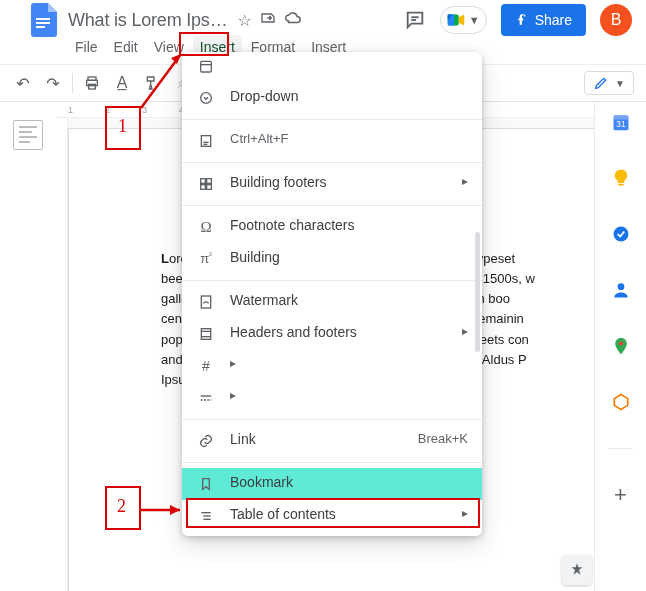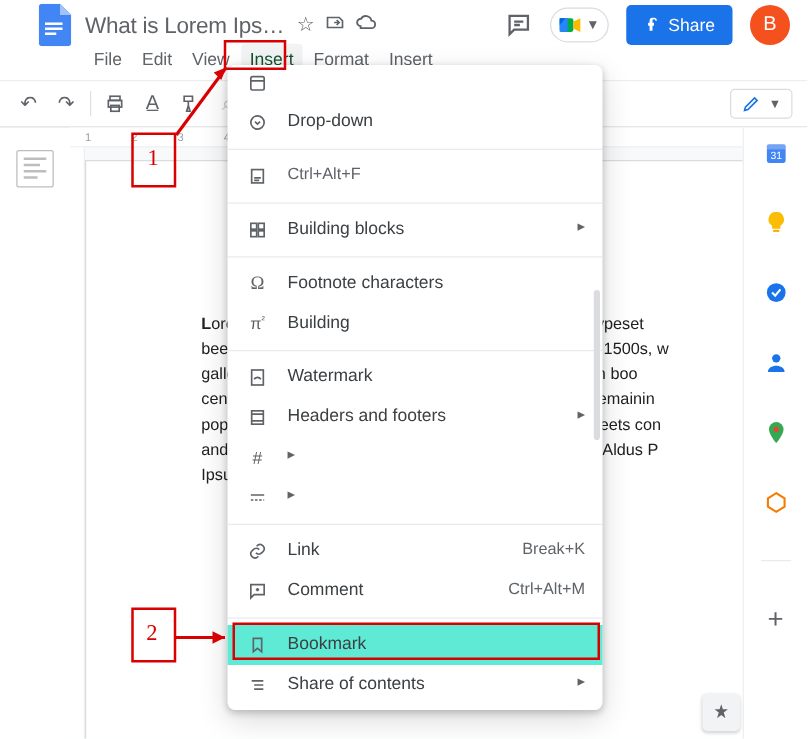--- a/index.html
+++ b/index.html
@@ -240,21 +240,21 @@
     <div class="menu-sep"></div>
     <div class="mi">
       <span class="ico">
         <svg width="16" height="16" viewBox="0 0 24 24" fill="none" stroke="#5f6368" stroke-width="2">
           <rect x="4" y="4" width="7" height="7"></rect>
           <rect x="13" y="4" width="7" height="7"></rect>
           <rect x="4" y="13" width="7" height="7"></rect>
           <rect x="13" y="13" width="7" height="7"></rect>
         </svg>
       </span>
-      <span class="lbl">Building blocks</span>
+      <span class="lbl">Building footers</span>
       <span class="arr">▸</span>
     </div>
     <div class="menu-sep"></div>
     <div class="mi">
       <span class="ico">
         <span style="font-family:serif;font-size:15px;">Ω</span>
       </span>
       <span class="lbl">Footnote characters</span>
     </div>
     <div class="mi">
@@ -303,49 +303,38 @@
     <div class="mi">
       <span class="ico">
         <svg width="16" height="16" viewBox="0 0 24 24" fill="none" stroke="#5f6368" stroke-width="2">
           <path d="M10 14a5 5 0 0 0 7 0l2-2a5 5 0 0 0-7-7l-1 1"></path>
           <path d="M14 10a5 5 0 0 0-7 0l-2 2a5 5 0 0 0 7 7l1-1"></path>
         </svg>
       </span>
       <span class="lbl">Link</span>
       <span class="sc">Break+K</span>
     </div>
-    <div class="mi">
-      <span class="ico">
-        <svg width="16" height="16" viewBox="0 0 24 24" fill="none" stroke="#5f6368" stroke-width="2">
-          <path d="M4 4h16v12H8l-4 4z"></path>
-          <line x1="10" y1="10" x2="14" y2="10"></line>
-          <line x1="12" y1="8" x2="12" y2="12"></line>
-        </svg>
-      </span>
-      <span class="lbl">Comment</span>
-      <span class="sc">Ctrl+Alt+M</span>
-    </div>
     <div class="menu-sep"></div>
     <div class="mi highlight">
       <span class="ico">
         <svg width="16" height="16" viewBox="0 0 24 24" fill="none" stroke="#5f6368" stroke-width="2">
           <path d="M7 4h10v16l-5-4-5 4z"></path>
         </svg>
       </span>
       <span class="lbl">Bookmark</span>
     </div>
     <div class="mi">
       <span class="ico">
         <svg width="16" height="16" viewBox="0 0 24 24" fill="none" stroke="#5f6368" stroke-width="2">
           <line x1="5" y1="7" x2="19" y2="7"></line>
           <line x1="8" y1="12" x2="19" y2="12"></line>
           <line x1="8" y1="17" x2="19" y2="17"></line>
         </svg>
       </span>
-      <span class="lbl">Share of contents</span>
+      <span class="lbl">Table of contents</span>
       <span class="arr">▸</span>
     </div>
     <div class="menu-scroll"></div>
 </div>
 
 <div class="annot-box" style="left:179px; top:32px; width:50px; height:24px;"></div>
 <div class="annot-box" style="left:105px; top:106px; width:36px; height:44px;"></div>
 <div class="annot-num" style="left:118px; top:116px;">1</div>
 <svg class="annot-arrow" style="left:137px; top:46px;" width="54" height="66">
     <line x1="4" y1="62" x2="44" y2="8" stroke="#d80000" stroke-width="2.5"></line>

